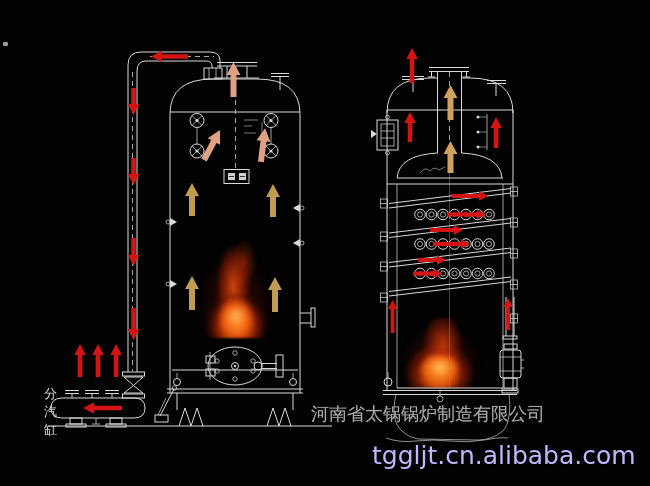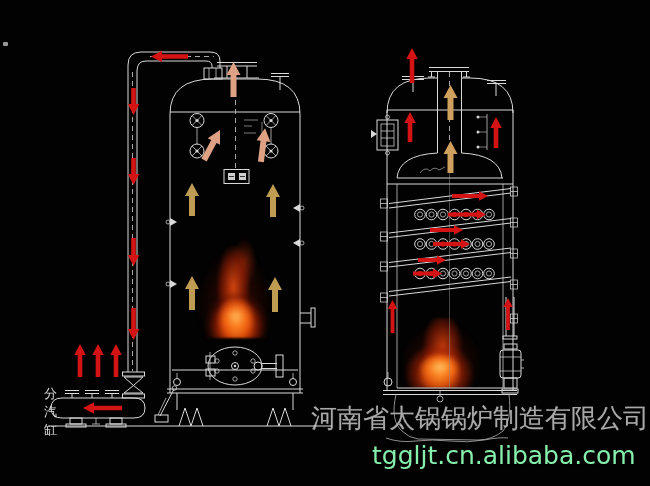--- a/index.html
+++ b/index.html
@@ -25,21 +25,21 @@
   .flame-core-left{left:214px;top:290px;width:44px;height:44px;filter:blur(2.2px);
     background:radial-gradient(50% 52% at 50% 60%, rgba(255,196,96,.9) 0%, rgba(255,112,22,.7) 50%, rgba(0,0,0,0) 85%);}
   .flame-right{left:402px;top:318px;width:78px;height:70px;
     background:
       radial-gradient(45% 45% at 48% 80%, rgba(255,150,45,.95) 0%, rgba(248,90,12,.85) 40%, rgba(185,40,6,.55) 65%, rgba(0,0,0,0) 100%),
       radial-gradient(30% 55% at 52% 40%, rgba(225,70,14,.8) 0%, rgba(150,30,6,.5) 58%, rgba(0,0,0,0) 88%),
       radial-gradient(60% 65% at 50% 65%, rgba(115,18,4,.45) 0%, rgba(0,0,0,0) 90%);}
   .flame-core-right{left:418px;top:348px;width:46px;height:32px;filter:blur(2.2px);
     background:radial-gradient(52% 55% at 48% 60%, rgba(255,205,105,.92) 0%, rgba(255,120,25,.72) 52%, rgba(0,0,0,0) 85%);}
   
-  .wm-company{position:absolute;left:311px;top:403px;width:339px;font-size:26px;line-height:1.22;
+  .wm-company{position:absolute;left:311px;top:403px;width:339px;font-size:18px;line-height:1.22;
     letter-spacing:0px;white-space:nowrap;text-shadow:0 1px 1px #000,0 0 1px #666;}
   .wm-url{position:absolute;left:372px;top:441px;font-size:25px;line-height:1.2;white-space:nowrap;
     letter-spacing:0px;text-shadow:0 1px 1px #000;}
   .caption{position:absolute;left:104px;top:445px;font-size:15px;font-weight:bold;
     letter-spacing:.5px;white-space:nowrap;}
   .header-label{position:absolute;left:42px;top:385px;width:17px;font-size:13px;line-height:18px;
     text-align:center;}
   .header-label span{display:block;}
   .corner-dot{position:absolute;left:3px;top:42px;width:5px;height:4px;background:#c9c9c9;opacity:.75;border-radius:1px;}
 </style>
@@ -47,21 +47,21 @@
 <body>
 
 <div class="canvas" style="--line: #d9d9d9; background: rgb(2, 2, 2);">
 
   <div class="flame flame-left"></div>
   <div class="flame flame-core-left"></div>
   <div class="flame flame-right"></div>
   <div class="flame flame-core-right"></div>
 
   <div class="wm-company" style="color: rgb(169, 169, 169);">河南省太锅锅炉制造有限公司</div>
-  <div class="wm-url" style="color: #86efac;">tggljt.cn.alibaba.com</div>
+  <div class="wm-url" style="color: #c4b5fd;">tggljt.cn.alibaba.com</div>
 
   <svg id="art" width="650" height="486" viewBox="0 0 650 486">
 
     <g>
       <path class="ln" d="M141,52 L210,52 Q220,52 220,61 L220,68"></path>
       <path class="ln" d="M146,61 L206,61 Q212,61 212,66 L212,68"></path>
       <path class="ln" d="M141,52 Q128,52 128,65 L128,372"></path>
       <path class="ln" d="M146,61 Q137,61 137,71 L137,372"></path>
       <path class="dash" d="M150,56.5 L214,56.5"></path>
       <path class="dash" d="M132.5,72 L132.5,371"></path>

